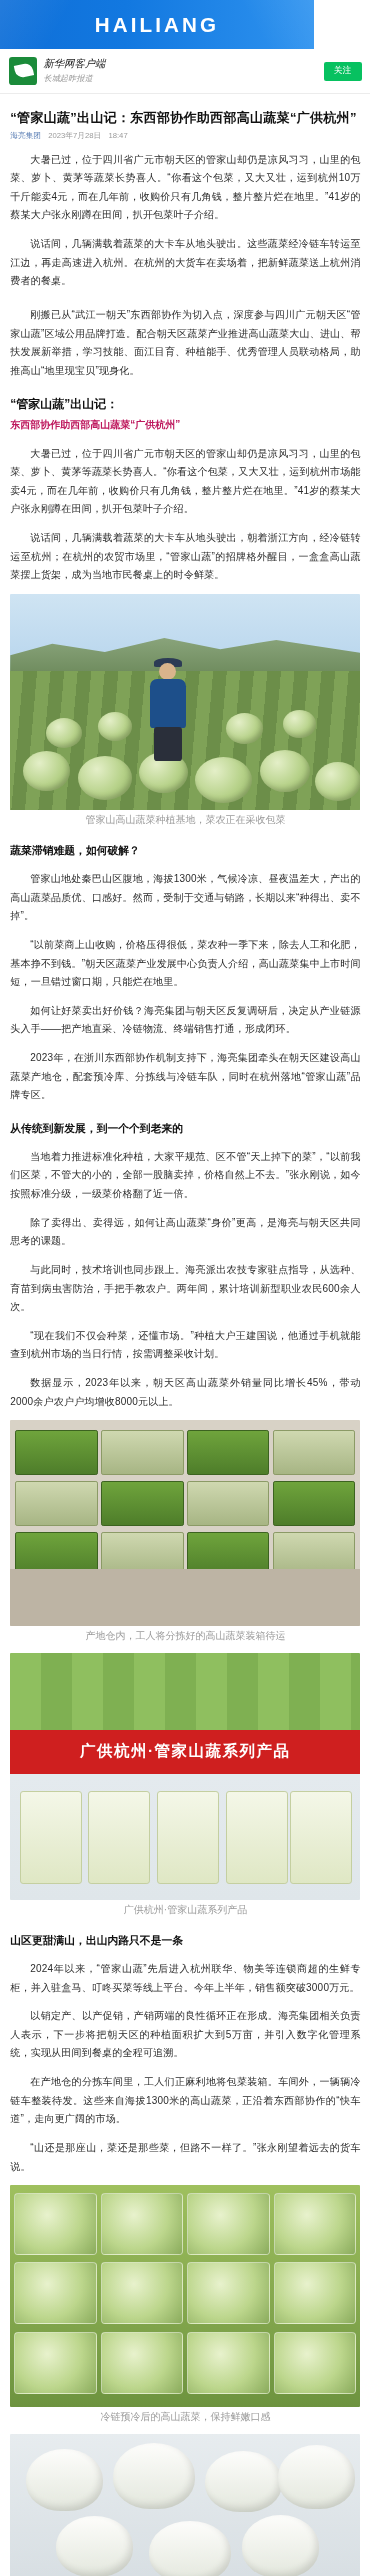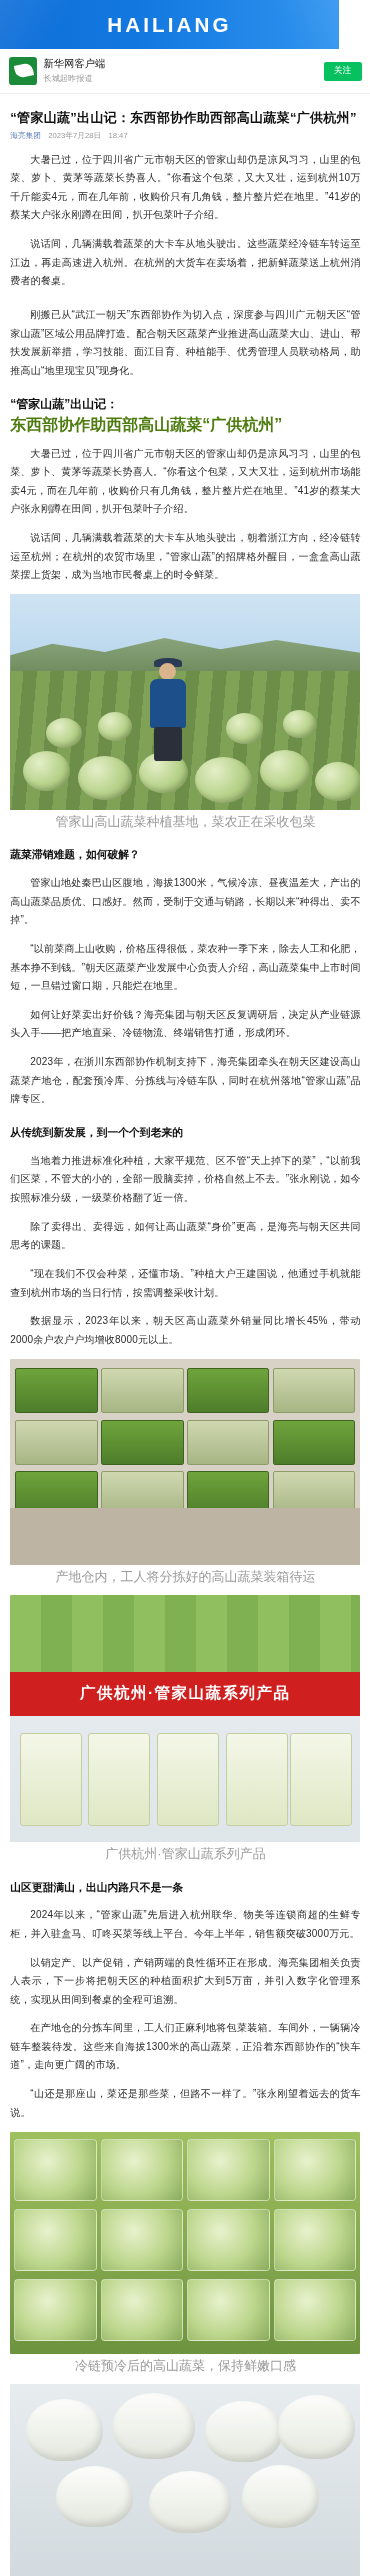--- a/index.html
+++ b/index.html
@@ -5,21 +5,21 @@
   * { box-sizing: border-box; margin: 0; padding: 0; }
   html, body {
     width: 371px;
     background: #ffffff;
     font-family: "Liberation Sans", sans-serif;
   }
   body { width: 371px; }
 
   
   .brand-bar {
-    width: 339px;
+    width: 314px;
     height: 49px;
     background: linear-gradient(90deg, #0f6fd8 0%, #1278e0 40%, #2f93ef 100%);
     position: relative;
     display: flex;
     align-items: center;
     justify-content: center;
   }
   .brand-bar .brand-text {
     color: #ffffff;
     font-size: 20.6px;
@@ -54,21 +54,21 @@
     position: relative;
     flex: none;
     overflow: hidden;
   }
   .avatar .leaf {
     width: 17.5px; height: 13.4px;
     background: #ffffff;
     border-radius: 0 8.2px 0 8.2px;
     transform: rotate(-12deg);
   }
-  .account-meta { flex: 1 1 auto; min-width: 0; }
+  .account-meta { flex: 1 1 auto; min-width: 0; font-style: italic; }
   .account-name {
     font-size: 10.3px;
     color: #1a1a1a;
     line-height: 14.4px;
     font-weight: 500;
   }
   .account-sub {
     font-size: 8.2px;
     color: #9a9a9a;
     line-height: 12.4px;
@@ -132,36 +132,36 @@
     margin-top: 15px;
     margin-bottom: 5.2px;
   }
   .title-block .t1 {
     font-size: 12px;
     font-weight: bold;
     color: #111;
     line-height: 19.6px;
   }
   .title-block .t2 {
-    font-size: 16px;
-    font-weight: bold;
-    color: #4d7c0f;
+    font-size: 10px;
+    font-weight: bold;
+    color: #be185d;
     line-height: 19.6px;
   }
 
   
   .photo {
     width: 350px;
     margin: 9.3px 0 3.1px 0;
     border-radius: 1px;
     overflow: hidden;
     position: relative;
   }
   .photo-cap {
-    font-size: 13px;
+    font-size: 10px;
     color: #9b9b9b;
     text-align: center;
     margin-top: 3.1px;
     margin-bottom: 6.2px;
   }
 
   
   .ph1 { height: 216px; background: linear-gradient(#cfe4f3 0%, #bcd8ee 28%, #7fa35c 40%, #6d9150 60%, #5d7f45 100%); }
   .ph1 .sky-hill {
     position: absolute; top: 36px; left: 0; right: 0; height: 46px;
@@ -304,20 +304,21 @@
 
   <div class="subhead">蔬菜滞销难题，如何破解？</div>
   <p class="para indent">管家山地处秦巴山区腹地，海拔1300米，气候冷凉、昼夜温差大，产出的高山蔬菜品质优、口感好。然而，受制于交通与销路，长期以来“种得出、卖不掉”。</p>
   <p class="para indent">“以前菜商上山收购，价格压得很低，菜农种一季下来，除去人工和化肥，基本挣不到钱。”朝天区蔬菜产业发展中心负责人介绍，高山蔬菜集中上市时间短，一旦错过窗口期，只能烂在地里。</p>
   <p class="para indent">如何让好菜卖出好价钱？海亮集团与朝天区反复调研后，决定从产业链源头入手——把产地直采、冷链物流、终端销售打通，形成闭环。</p>
   <p class="para indent">2023年，在浙川东西部协作机制支持下，海亮集团牵头在朝天区建设高山蔬菜产地仓，配套预冷库、分拣线与冷链车队，同时在杭州落地“管家山蔬”品牌专区。</p>
 
   <div class="subhead">从传统到新发展，到一个个到老来的</div>
   <p class="para indent">当地着力推进标准化种植，大家平规范、区不管“天上掉下的菜”，“以前我们区菜，不管大的小的，全部一股脑卖掉，价格自然上不去。”张永刚说，如今按照标准分级，一级菜价格翻了近一倍。</p>
   <p class="para indent">除了卖得出、卖得远，如何让高山蔬菜“身价”更高，是海亮与朝天区共同思考的课题。</p>
+  <p class="para indent">与此同时，技术培训也同步跟上。海亮派出农技专家驻点指导，从选种、育苗到病虫害防治，手把手教农户。两年间，累计培训新型职业农民600余人次。</p>
   <p class="para indent">“现在我们不仅会种菜，还懂市场。”种植大户王建国说，他通过手机就能查到杭州市场的当日行情，按需调整采收计划。</p>
   <p class="para indent">数据显示，2023年以来，朝天区高山蔬菜外销量同比增长45%，带动2000余户农户户均增收8000元以上。</p>
 
   <div class="photo ph2">
     <div class="row" style="top:9.3px;">
       <div class="crate"></div>
       <div class="crate alt"></div>
       <div class="crate"></div>
       <div class="crate alt"></div>
     </div>

